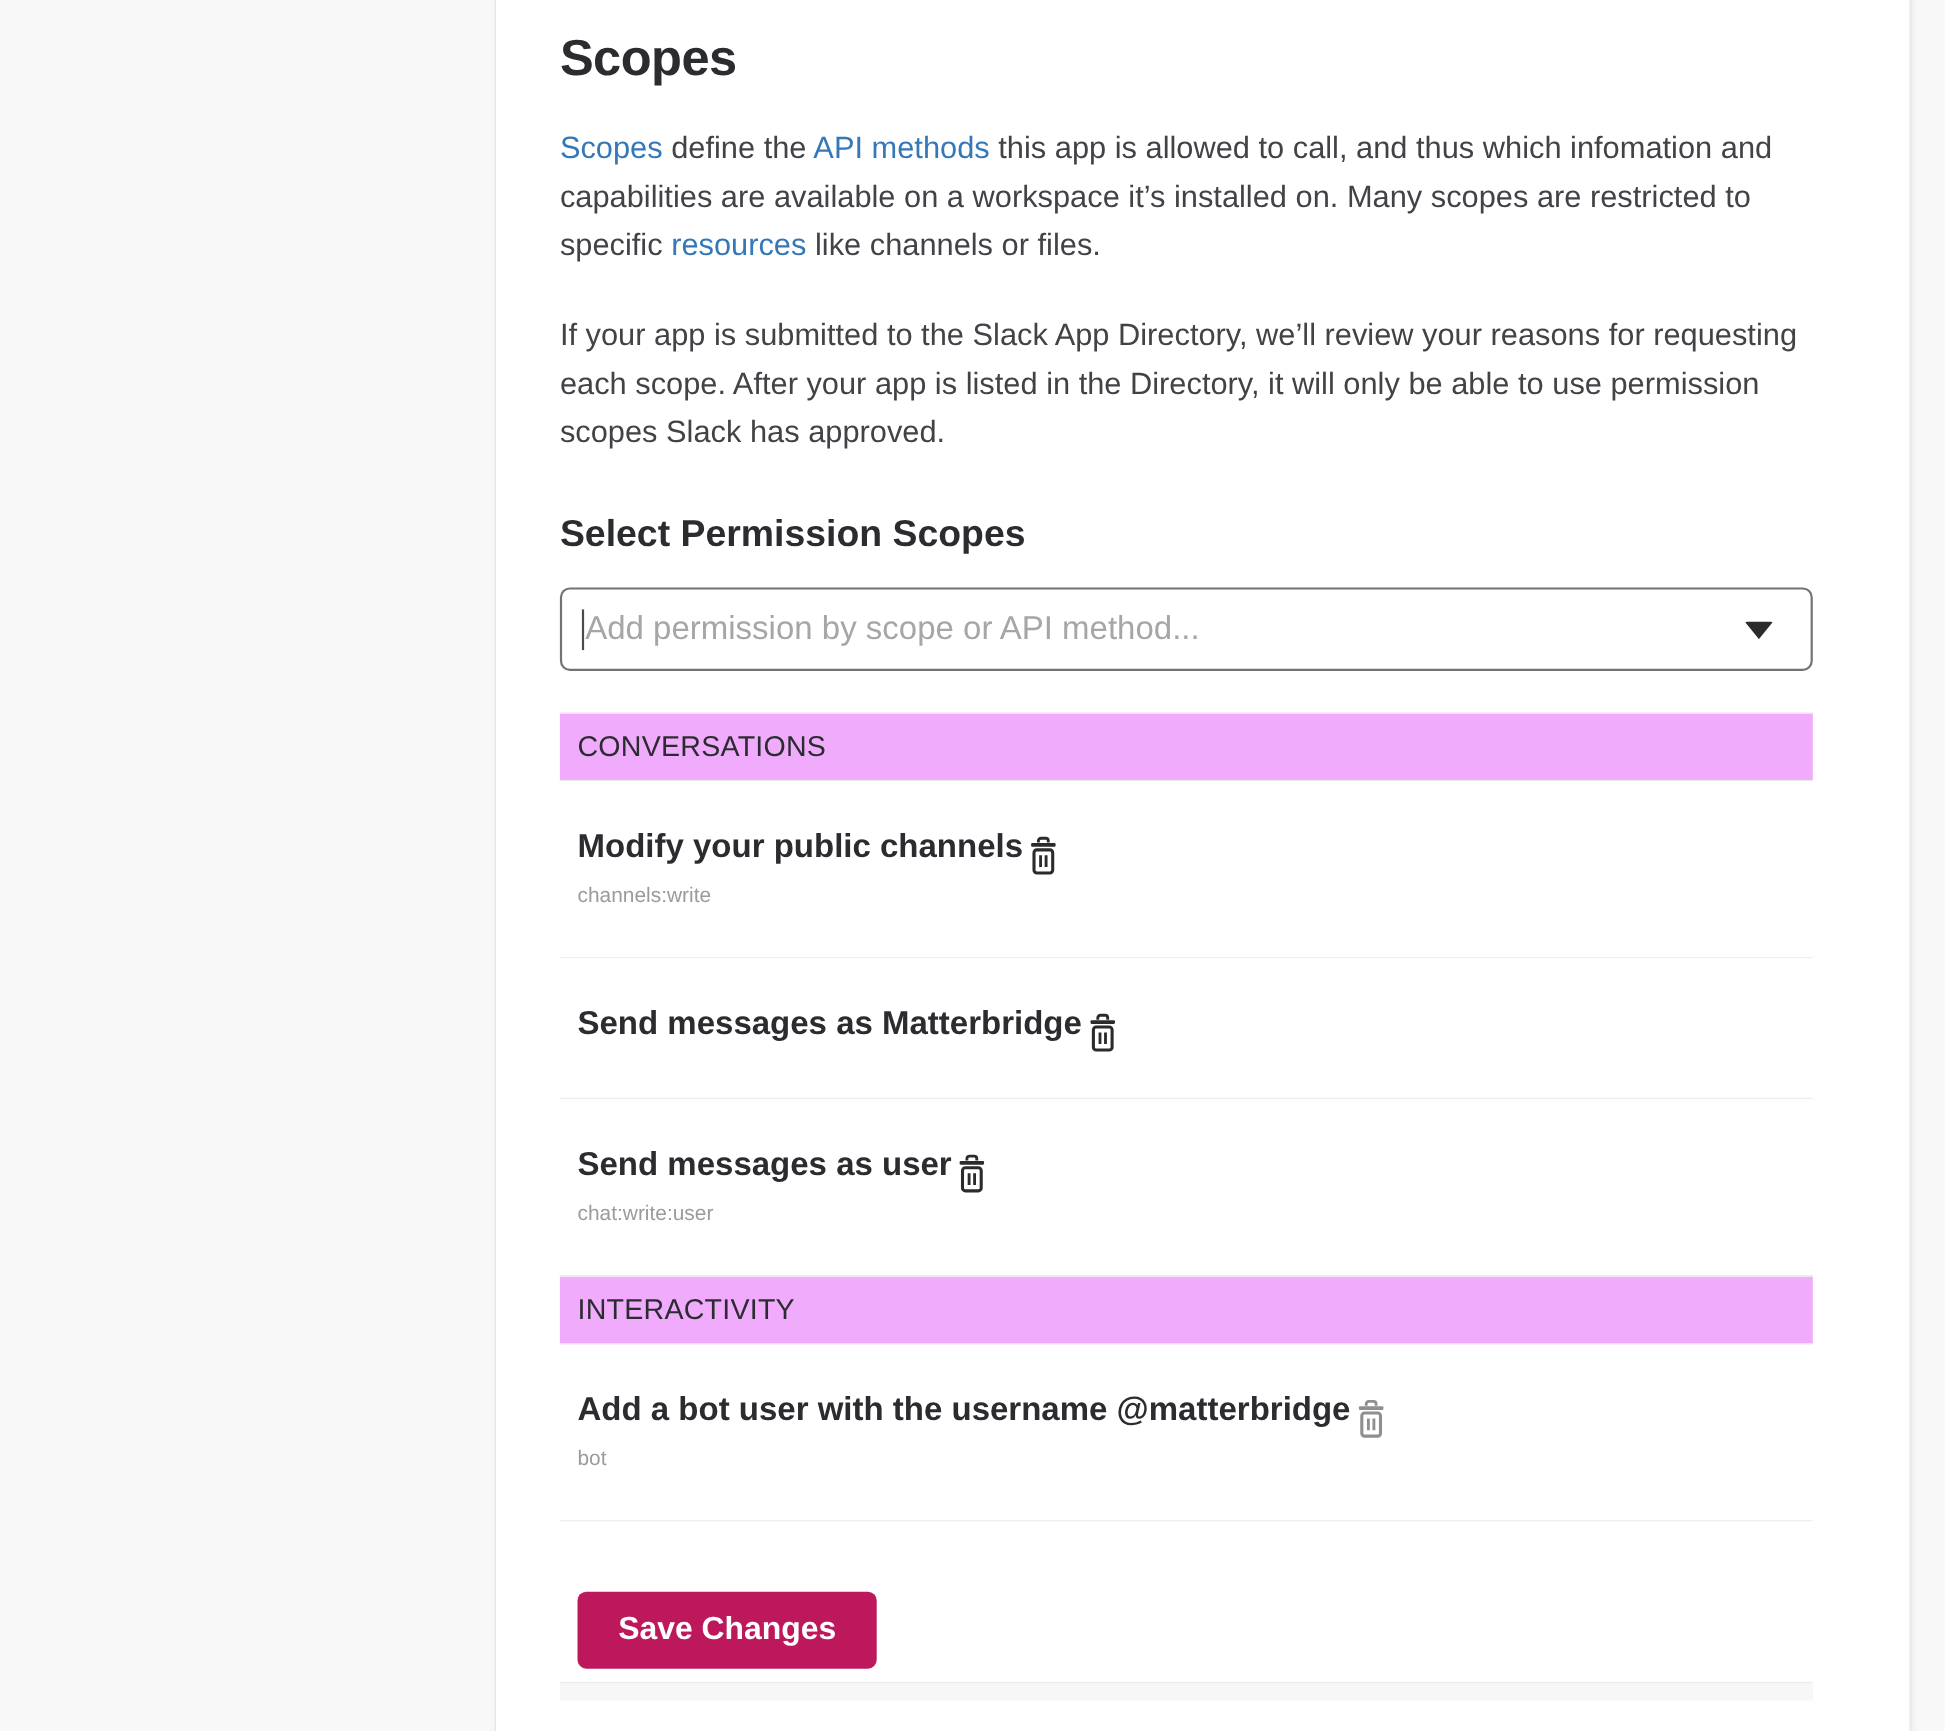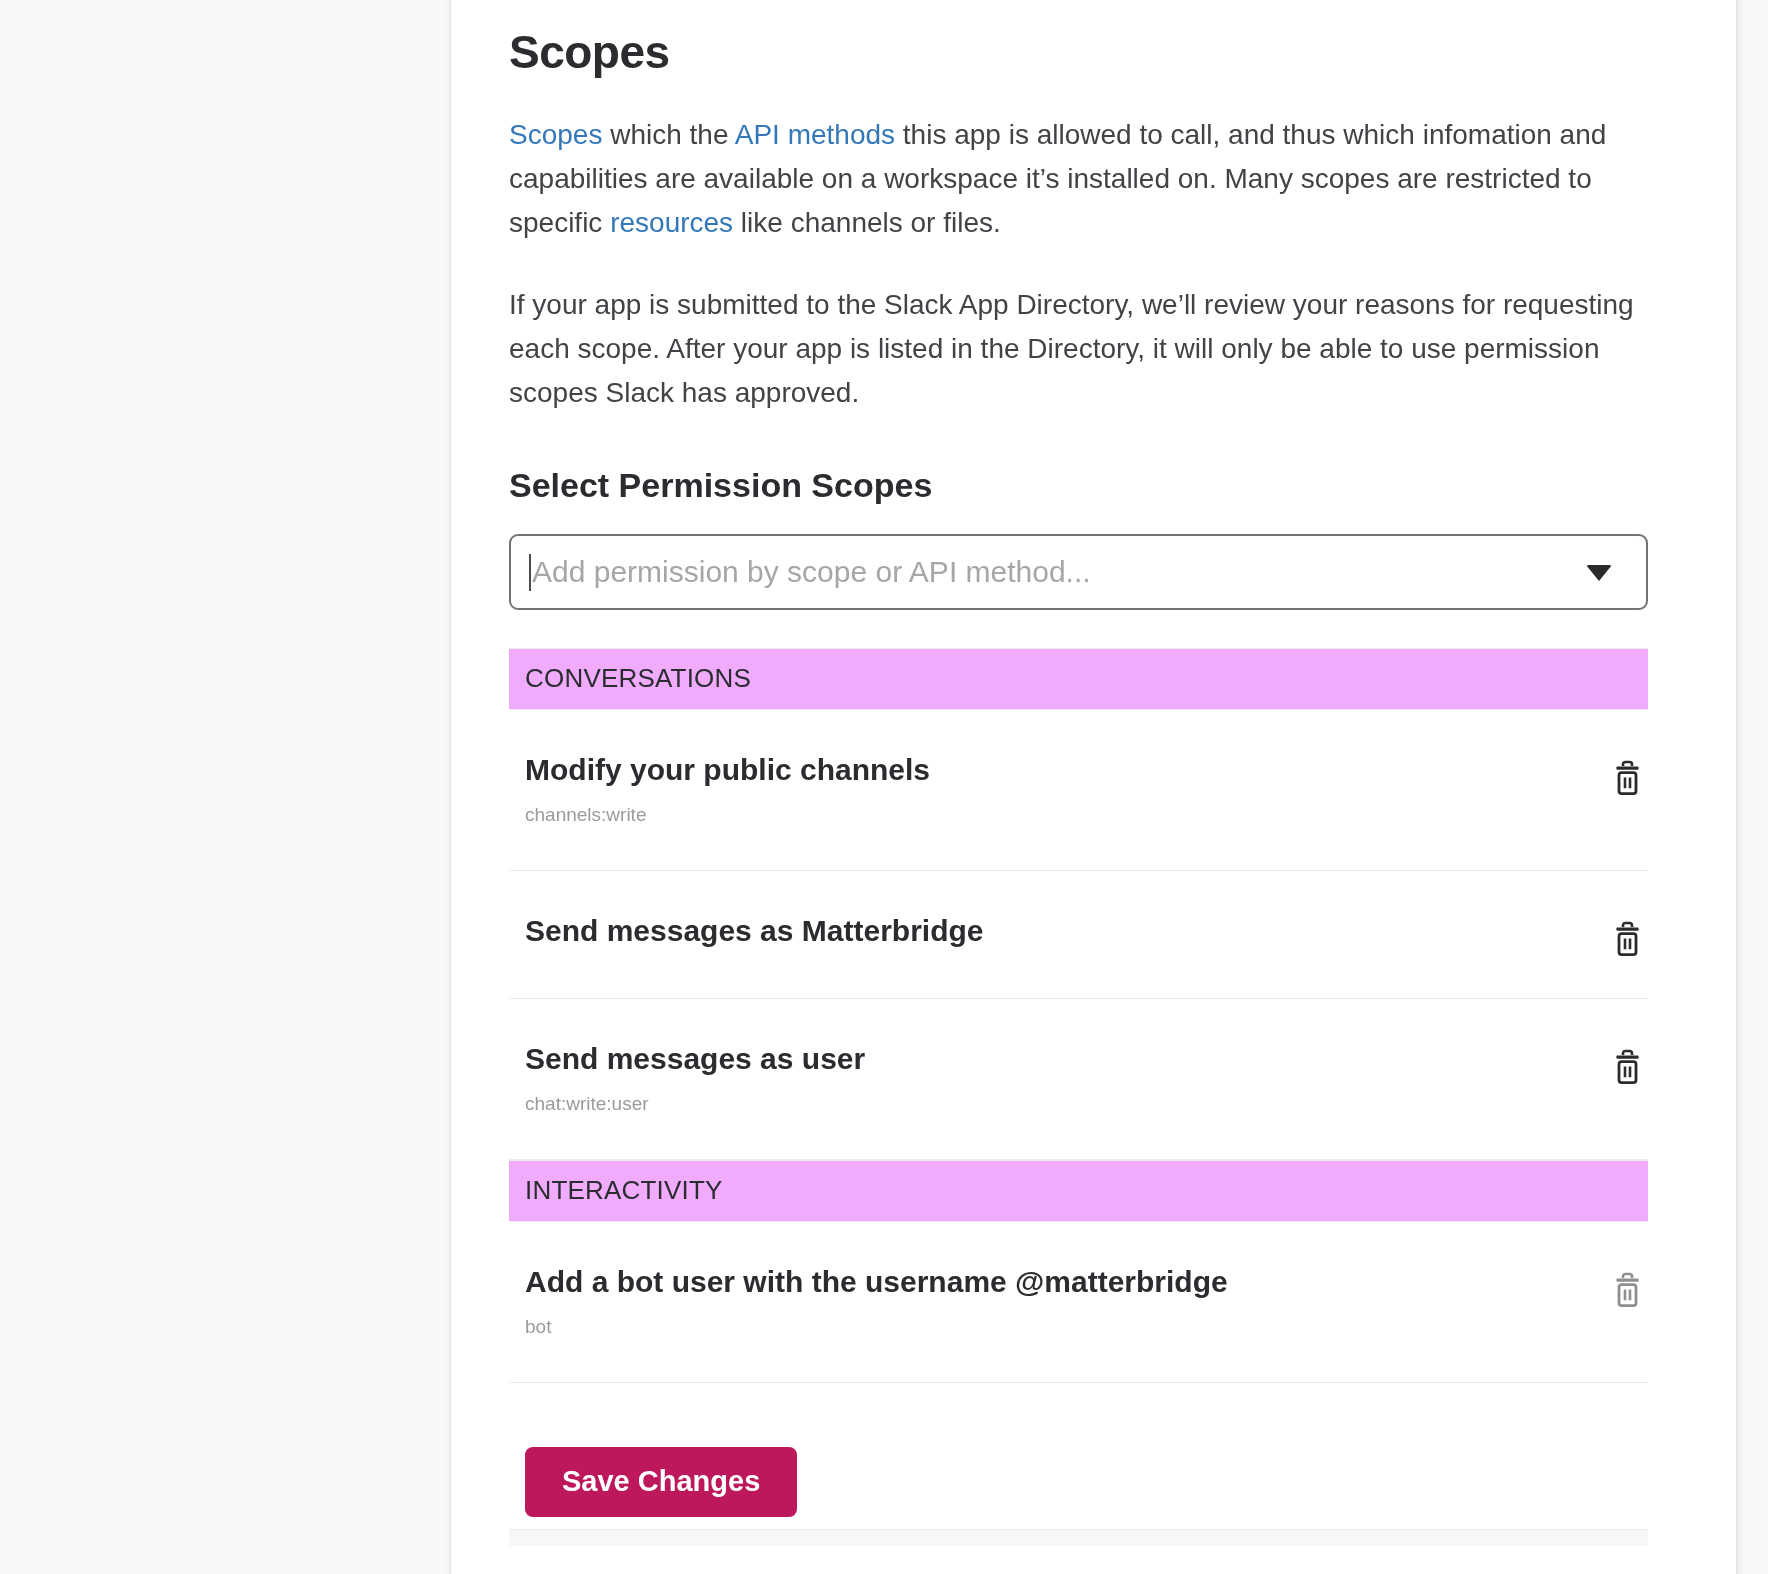--- a/index.html
+++ b/index.html
@@ -56,21 +56,21 @@
     border-left:13px solid transparent;border-right:13px solid transparent;
     border-top:16px solid #2b2b2b;border-radius:3px;
   }
   .section-bar{
     height:60px;background:#f0abfc;
     border-top:1px solid #eaeaea;border-bottom:1px solid #eaeaea;
     display:flex;align-items:center;padding:0 16px;
     font-size:26px;color:#2b2c30;letter-spacing:.2px;
   }
   .scope-row{
-    display:flex;align-items:flex-start;justify-content:space-between;
+    display:flex;align-items:flex-start;
     padding:40px 2px 36px 16px;border-bottom:1px solid #ececec;
   }
   .scope-title{font-size:30px;font-weight:700;line-height:40px;color:#2b2c30;}
   .scope-code{font-size:19px;line-height:38px;color:#9b9b9d;margin-top:6px;}
   .trash{
     background:none;border:none;padding:4px;margin-top:6px;cursor:pointer;
     color:#2b2b2b;line-height:0;
   }
   .trash.muted{color:#8f8f8f;}
   .save{
@@ -86,21 +86,21 @@
 </head>
 <body>
 
 <div class="page">
   <aside class="sidebar"></aside>
 
   <main class="content">
 
     <h1>Scopes</h1>
 
-    <p class="intro"><a class="link">Scopes</a><span> which the </span><a class="link">API methods</a><span> this app is allowed to call, and thus which infomation and capabilities are available on a workspace it’s installed on. Many scopes are restricted to specific </span><a class="link">resources</a><span> like channels or files.</span></p>
+    <p class="intro"><a class="link">Scopes</a><span> define the </span><a class="link">API methods</a><span> this app is allowed to call, and thus which infomation and capabilities are available on a workspace it’s installed on. Many scopes are restricted to specific </span><a class="link">resources</a><span> like channels or files.</span></p>
 
     <p class="intro">If your app is submitted to the Slack App Directory, we’ll review your reasons for requesting each scope. After your app is listed in the Directory, it will only be able to use permission scopes Slack has approved.</p>
 
     <h2>Select Permission Scopes</h2>
 
     <div class="combo">
       <input type="text" placeholder="Add permission by scope or API method..." style="">
       <span class="text-caret"></span>
       <span class="dd-caret"></span>
     </div>

